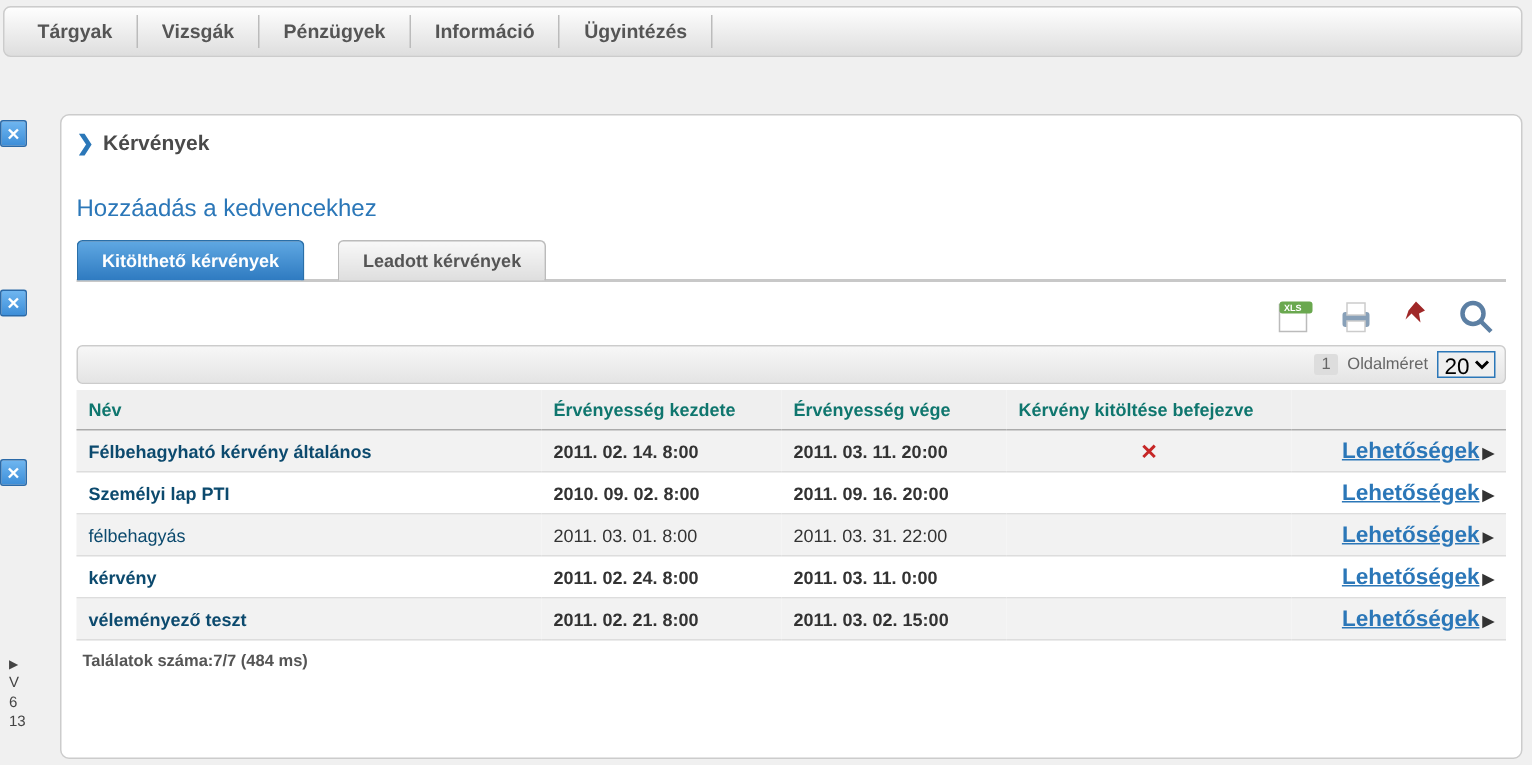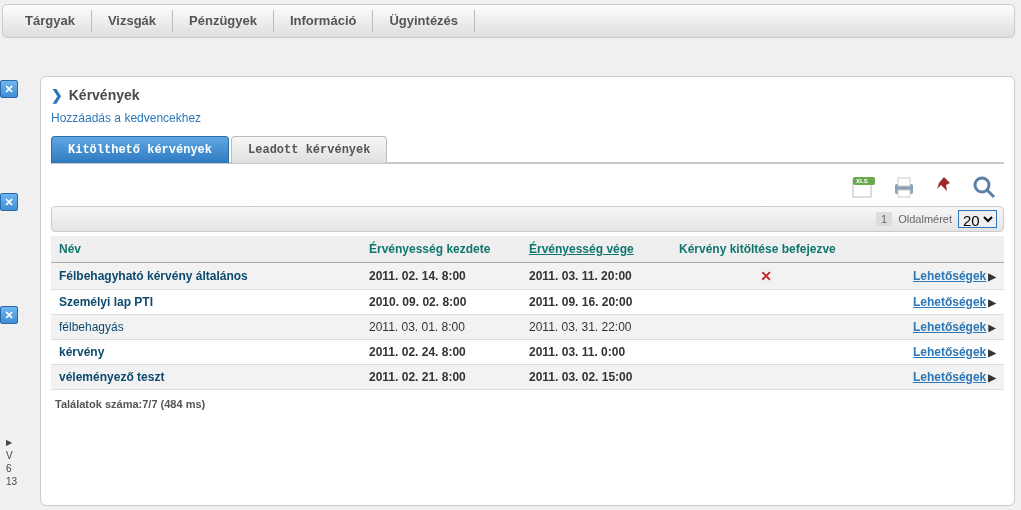--- a/index.html
+++ b/index.html
@@ -47,24 +47,24 @@
   position:absolute;
   left:40px; right:6px; top:76px; bottom:4px;
   background:#fff;
   border:1px solid #ccc;
   border-radius:6px;
   padding: 8px 10px 4px 10px;
 }
 
 .panel-title { display:flex; align-items:center; gap:6px; font-weight:bold; font-size:14px; color:#4a4a4a; padding:2px 0 4px 0;}
 .chev { color:#2b77b8; font-size:14px; }
-.favlink { color:#2b77b8; font-size:12px; padding:4px 0 10px 0; display:inline-block; cursor:pointer;}
-
-
-.tabs { display:flex; gap:2px; border-bottom: 2px solid #c8c8c8; font-family: Liberation Mono, monospace; }
+.favlink { color:#2b77b8; font-size:16px; padding:4px 0 10px 0; display:inline-block; cursor:pointer;margin-top:20px;}
+
+
+.tabs { display:flex; gap:22px; border-bottom: 2px solid #c8c8c8; }
 .tab {
   padding: 6px 16px;
   border:1px solid #bbb;
   border-bottom:none;
   border-radius:4px 4px 0 0;
   background: linear-gradient(#f8f8f8,#dedede);
   font-weight:bold;
   font-size:12px;
   color:#555;
   cursor:pointer;
@@ -112,21 +112,21 @@
 table.grid td {
   padding:5px 8px;
   border-bottom:1px solid #ddd;
 }
 table.grid tbody tr:nth-child(odd) td { background:#f2f2f2; }
 table.grid tbody tr:nth-child(even) td { background:#fff; }
 .bold td { font-weight:bold; }
 .namecell a { color:#0c4a6e; cursor:pointer;}
 .redx { color:#c62626; font-weight:bold; font-size:14px; text-align:center; }
 .opt { text-align:right; white-space:nowrap;}
-.opt a { color:#2b77b8; font-weight:bold; text-decoration:underline; font-size:12px; cursor:pointer;}
+.opt a { color:#2b77b8; font-weight:bold; text-decoration:underline; font-size:15px; cursor:pointer;}
 .opt .arr { color:#333; font-size:10px; margin-left:2px;}
 
 .footer { font-size:11px; color:#555; font-weight:bold; padding:8px 4px 0 4px;}
 
 
 svg { display:block; }
 </style>
 </head>
 <body>
 <div class="wrapper">
@@ -210,21 +210,21 @@
     <select>
       <option>20</option>
     </select>
   </div>
 
   <table class="grid">
     <thead>
       <tr>
         <th style="width:310px;">Név</th>
         <th style="width:160px;">Érvényesség kezdete</th>
-        <th style="width:150px;text-decoration:underline;">Érvényesség vége</th>
+        <th style="width:150px;">Érvényesség vége</th>
         <th style="width:190px;">Kérvény kitöltése befejezve</th>
         <th></th>
       </tr>
     </thead>
     <tbody id="tbody">
           <tr class="bold">
             <td class="namecell"><a>Félbehagyható kérvény általános</a></td>
             <td>2011. 02. 14. 8:00</td>
             <td>2011. 03. 11. 20:00</td>
             <td class="redx">✕</td>

